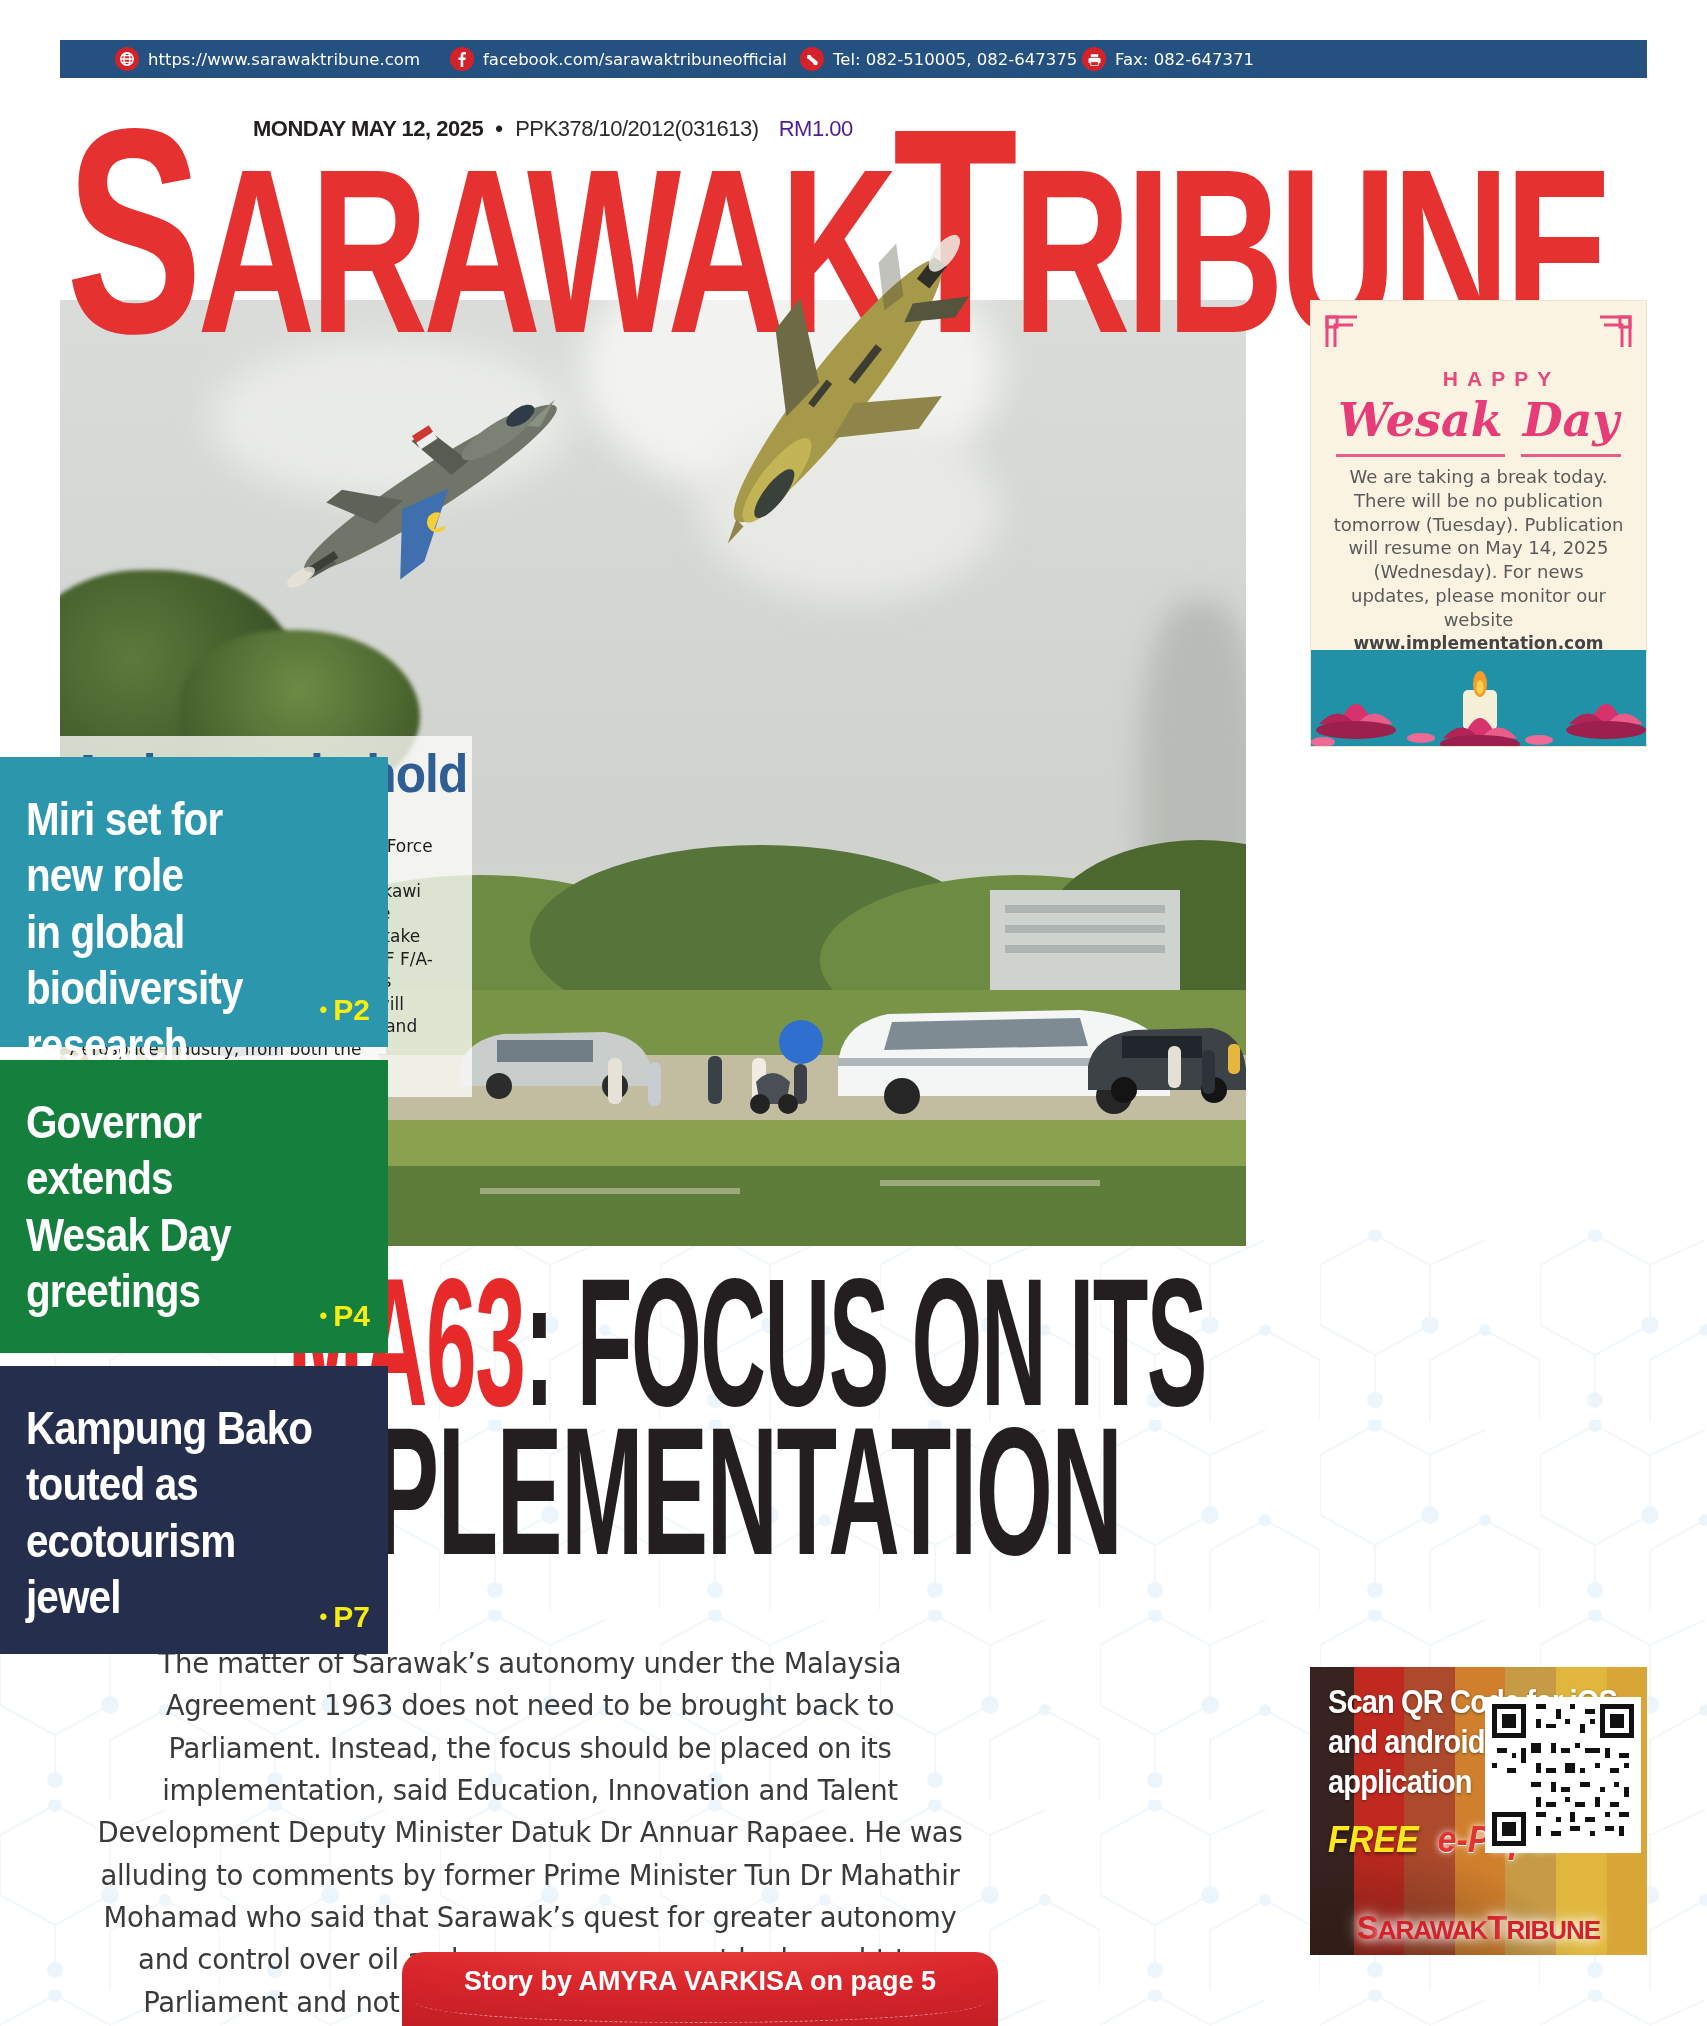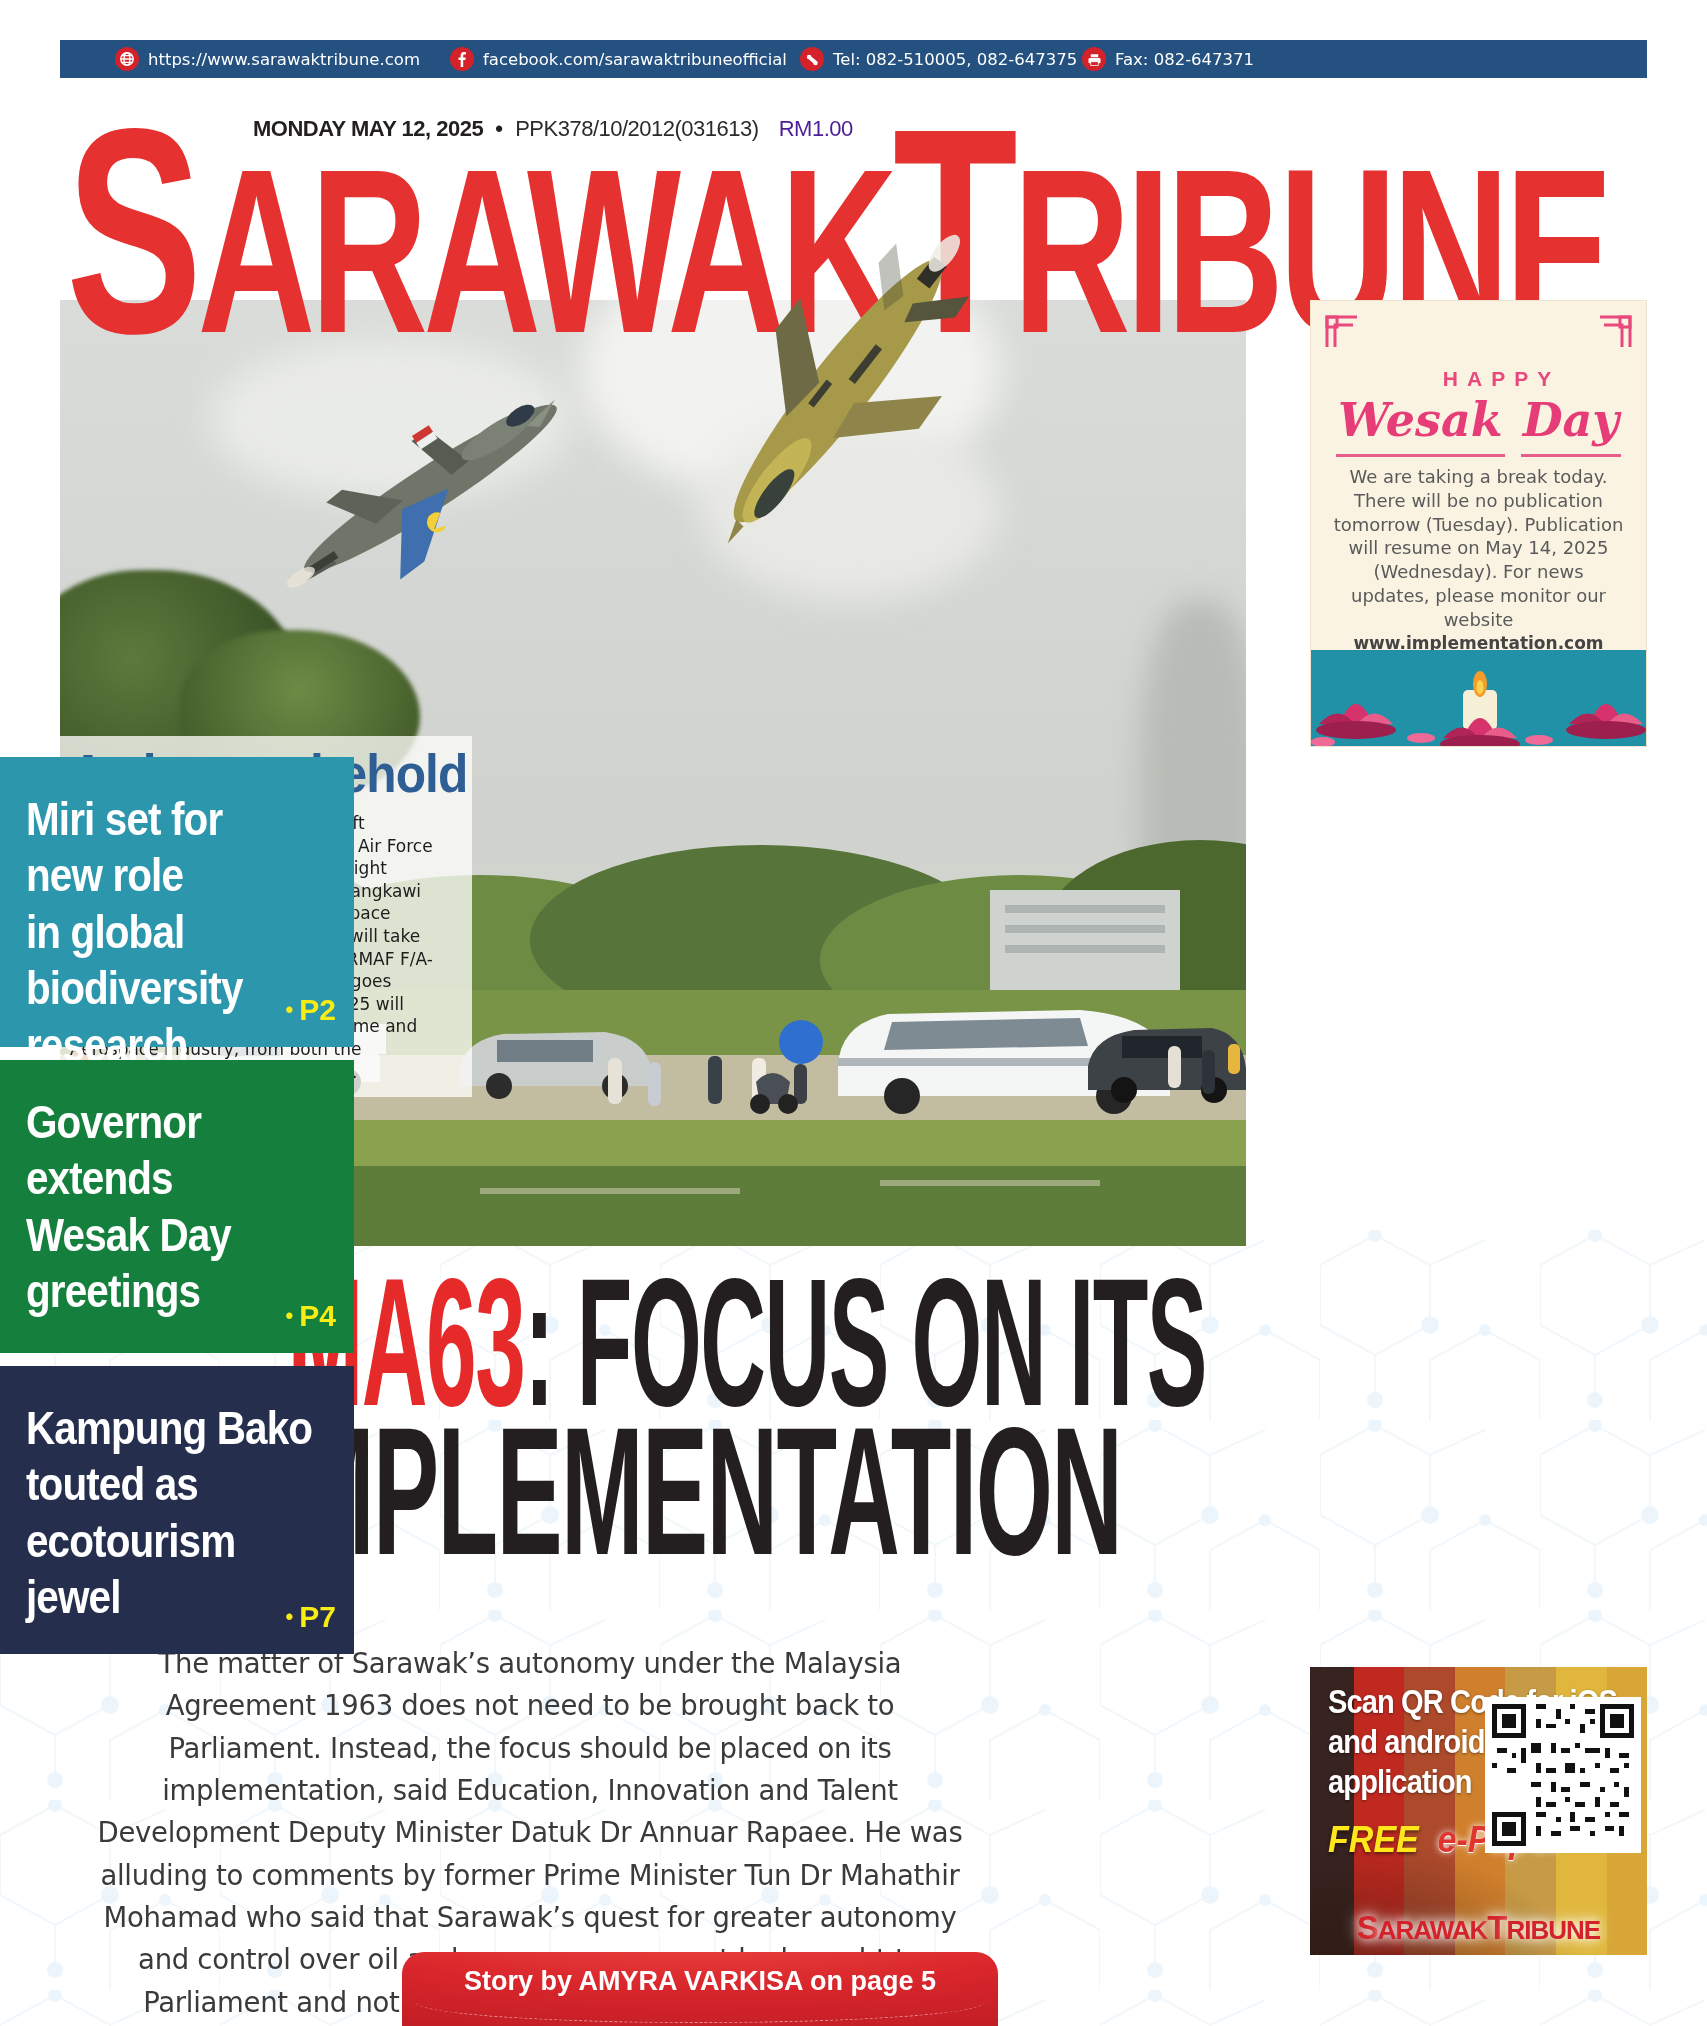--- a/index.html
+++ b/index.html
@@ -47,21 +47,21 @@
   .wesak .wd span{border-bottom:3px solid #e85d8a;padding:0 2px 7px 2px;}
   .wesak .msg{margin:18px auto 0 auto;width:292px;color:#5a5a5a;font-size:18px;line-height:1.32;
               font-family:"DejaVu Sans",sans-serif;}
   .wesak .site{color:#444;font-weight:bold;font-size:17px;font-family:"DejaVu Sans",sans-serif;margin-top:2px;}
   .minilogo{color:#d3222a;font-weight:bold;letter-spacing:-1px;white-space:nowrap;line-height:1;}
   .minilogo .s{font-size:33px;} .minilogo .r{font-size:26px;}
   .wesak .minilogo{margin-top:6px;transform:scaleX(.94);transform-origin:center;}
   .corner{position:absolute;top:10px;}
   .corner.left{left:12px;} .corner.right{right:12px;transform:scaleX(-1);}
   .wesak-water{position:absolute;left:0;bottom:0;}
-  .panel{position:absolute;left:0;width:354px;box-sizing:border-box;padding:34px 16px 18px 26px;color:#fff;}
+  .panel{position:absolute;left:0;width:388px;box-sizing:border-box;padding:34px 16px 18px 26px;color:#fff;}
   .panel .pline{display:block;font-weight:bold;font-size:47px;line-height:1.2;letter-spacing:-1px;
                 transform:scaleX(.86);transform-origin:left center;white-space:nowrap;}
   .pagebadge{position:absolute;right:18px;bottom:20px;color:#f7ec13;font-weight:bold;font-size:30px;}
   .pagebadge .b{font-size:22px;vertical-align:3px;margin-right:6px;}
   .p-teal{background:#2b96ac;} .p-blue{background:#15803d;} .p-navy{background:#262e4d;}
   
   .qrbox{position:absolute;left:1310px;top:1667px;width:337px;height:288px;z-index:2;overflow:hidden;
     background:linear-gradient(90deg,#372320 0 13%,#c02920 13% 28%,#ad4a2c 28% 43%,#d07f2c 43% 58%,
                #c79a45 58% 73%,#e0b73c 73% 88%,#d8a637 88% 100%);}
   .qrbox:before{content:"";position:absolute;inset:0;background:radial-gradient(130% 90% at 10% 110%,rgba(40,20,10,.55),transparent 55%);}

